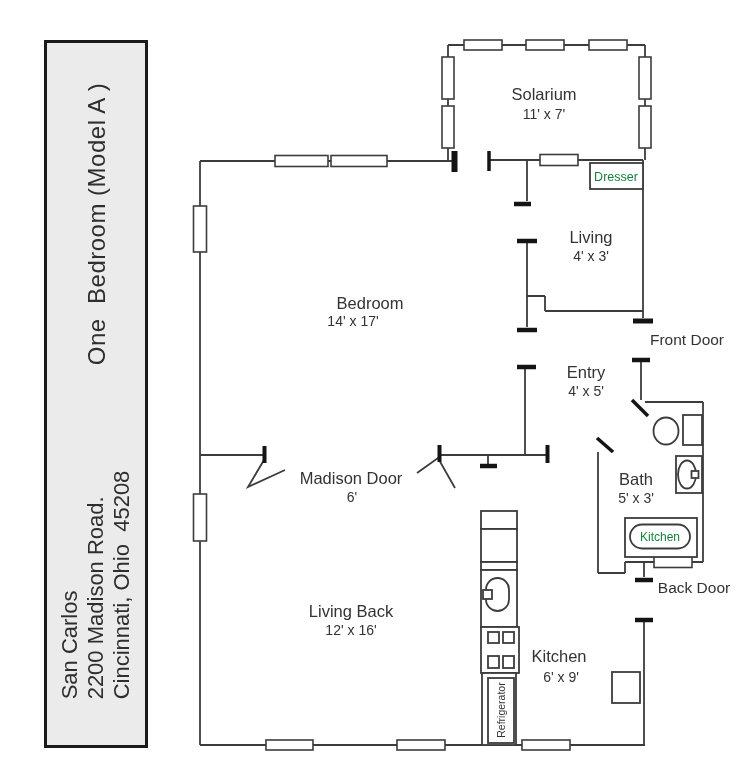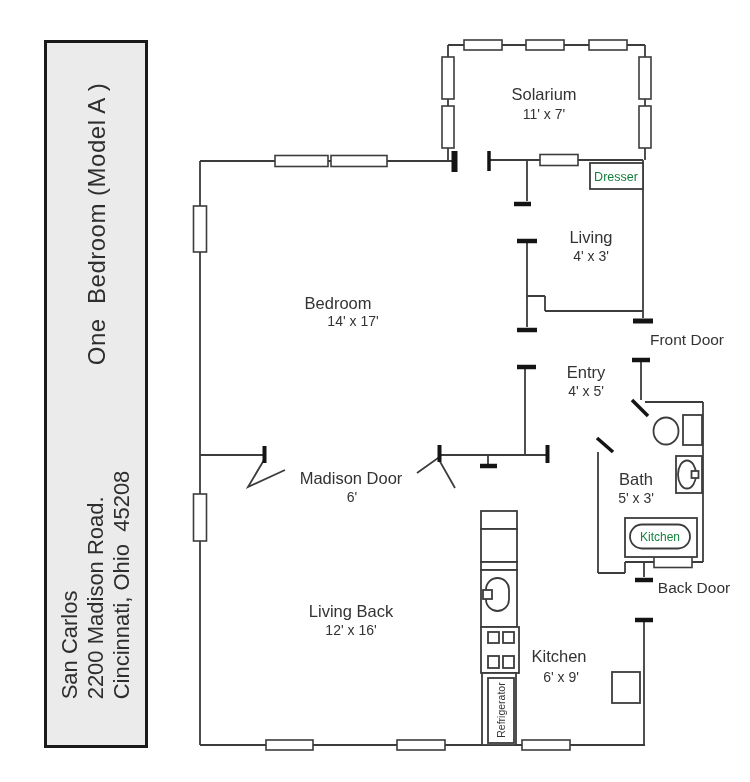--- a/index.html
+++ b/index.html
@@ -145,21 +145,21 @@
       </g>
       <g>
         <rect x="612" y="672" width="28" height="31"></rect>
       </g>
     </g>
   </svg>
 
   <div class="lbl room-name" style="left:544px;top:94px">Solarium</div>
   <div class="lbl room-dims" style="left:544px;top:114px">11' x 7'</div>
 
-  <div class="lbl room-name" style="left:338px;top:303px">Bedroom</div>
+  <div class="lbl room-name" style="left:370px;top:303px">Bedroom</div>
   <div class="lbl room-dims" style="left:353px;top:321px">14' x 17'</div>
 
   <div class="lbl room-name" style="left:591px;top:237px">Living</div>
   <div class="lbl room-dims" style="left:591px;top:256px">4' x 3'</div>
 
   <div class="lbl room-name" style="left:586px;top:372px">Entry</div>
   <div class="lbl room-dims" style="left:586px;top:391px">4' x 5'</div>
 
   <div class="lbl room-name" style="left:636px;top:479px">Bath</div>
   <div class="lbl room-dims" style="left:636px;top:498px">5' x 3'</div>

